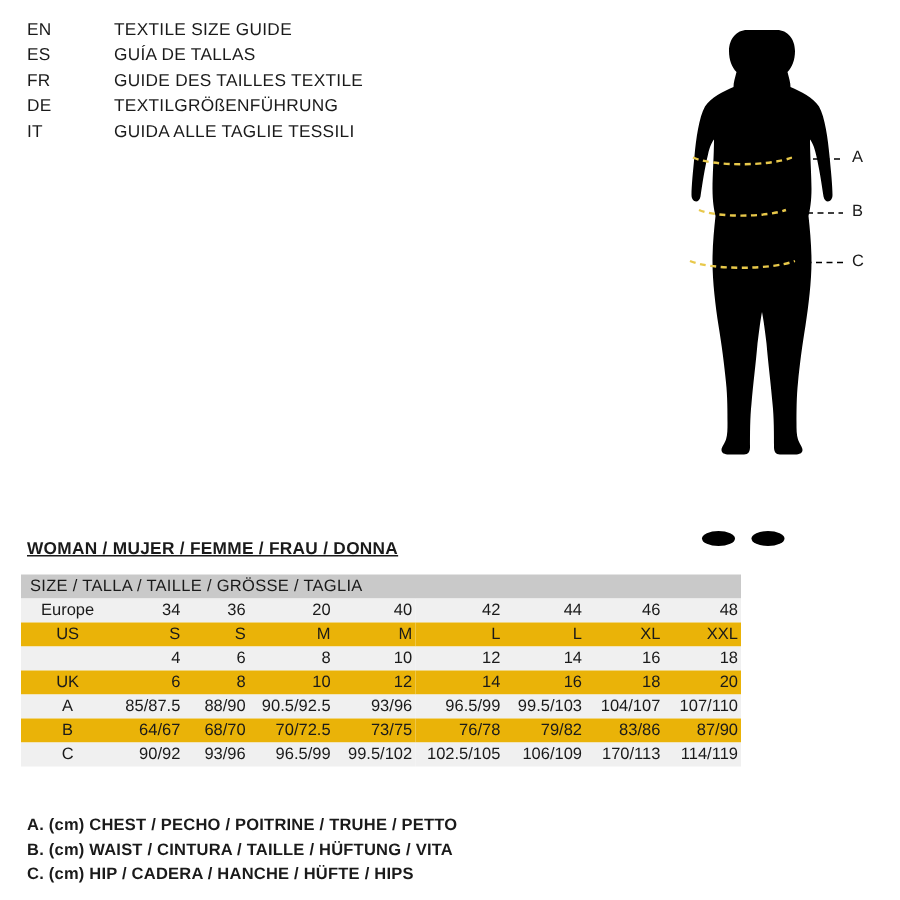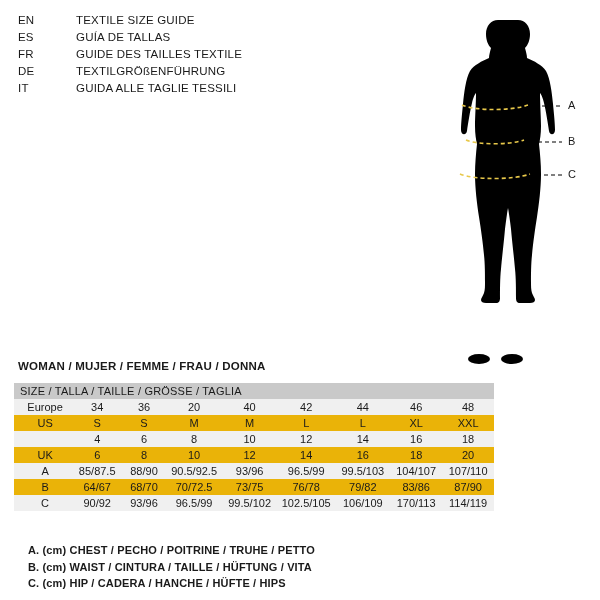--- a/index.html
+++ b/index.html
@@ -71,20 +71,21 @@
 
   
   .woman-title {
     position: absolute;
     left: 18px;
     top: 360px;
     font-size: 11.5px;
     font-weight: bold;
     letter-spacing: 0.2px;
     color: #1a1a1a;
+    text-decoration: underline;
   }
 
   
   .size-table {
     position: absolute;
     left: 14px;
     top: 383px;
     width: 480px;
     border-collapse: collapse;
     font-size: 11px;
@@ -103,26 +104,26 @@
     padding-left: 6px;
     letter-spacing: 0.2px;
   }
   .row-light td { background: #f0f0f0; }
   .row-dark td  { background: #eab308; }
   .col-label {
     width: 86px;
     text-align: center;
     padding-left: 6px !important;
   }
-  .cell { text-align: center; width: 69px; }
+  .cell { text-align: right; width: 69px; }
 
   
   .legend {
     position: absolute;
-    left: 28px;
+    left: 18px;
     top: 542px;
     width: 560px;
   }
   .legend-line {
     font-size: 11px;
     font-weight: bold;
     letter-spacing: 0.15px;
     line-height: 16.5px;
     color: #1a1a1a;
     white-space: nowrap;

